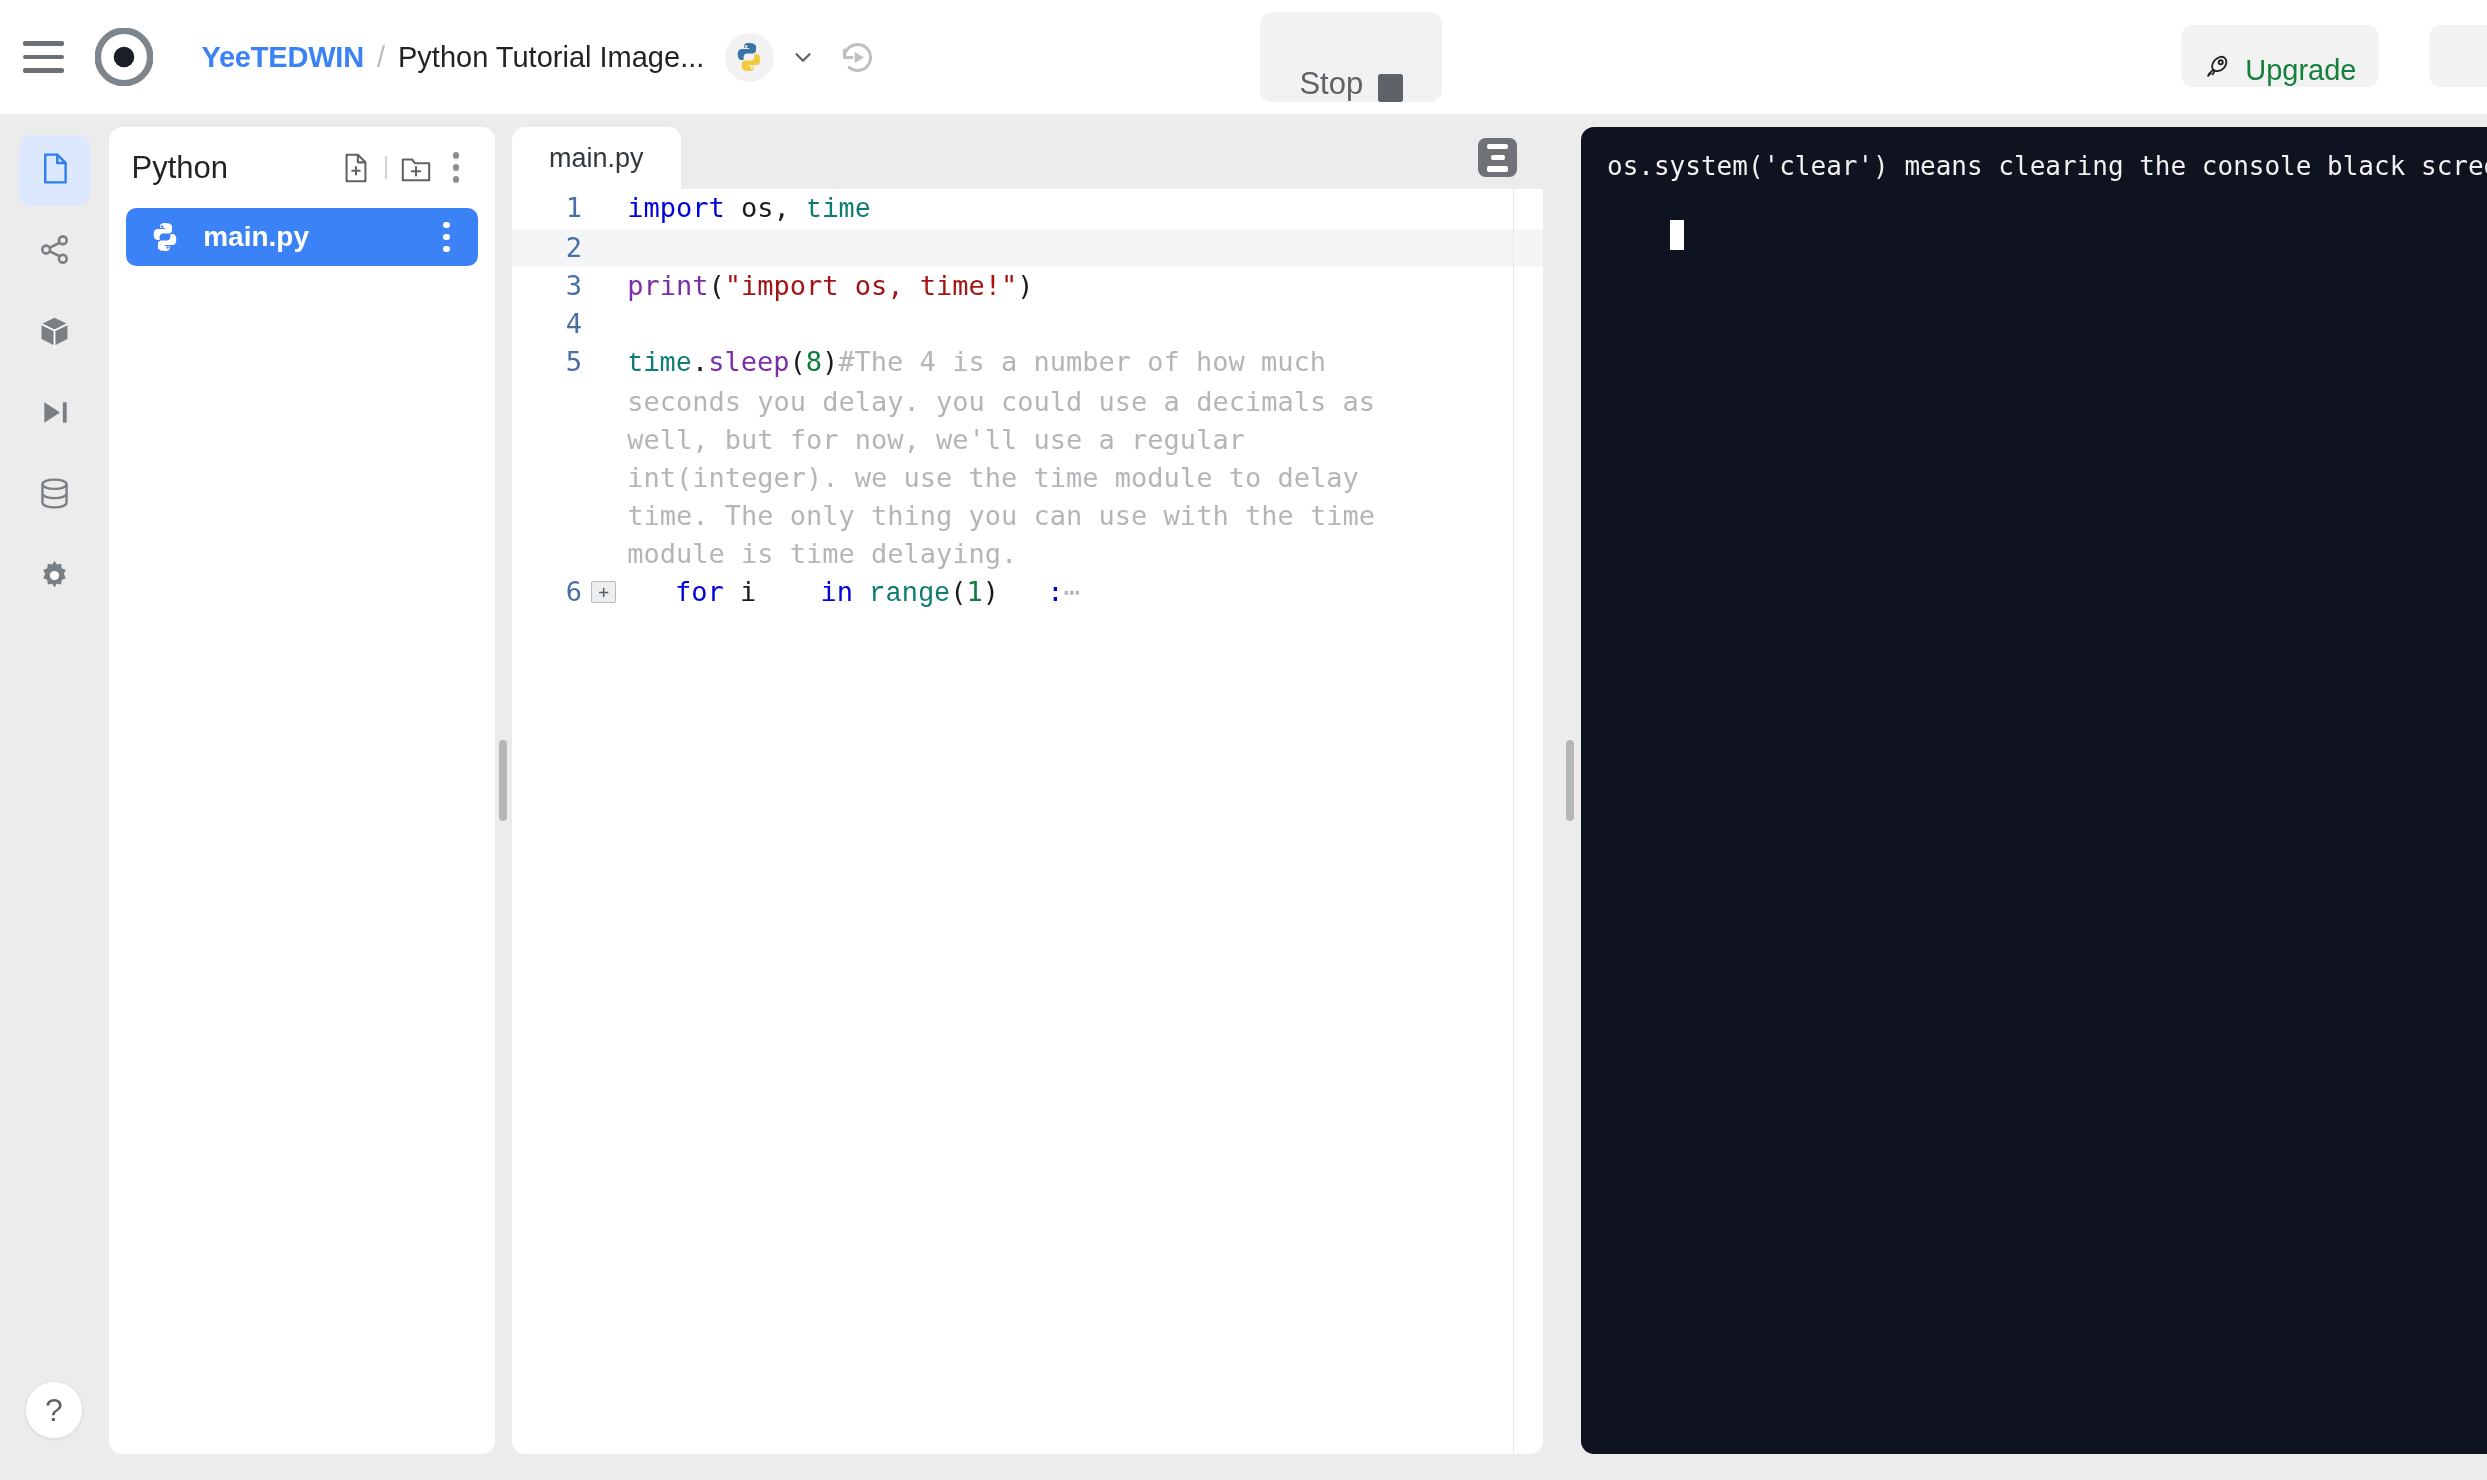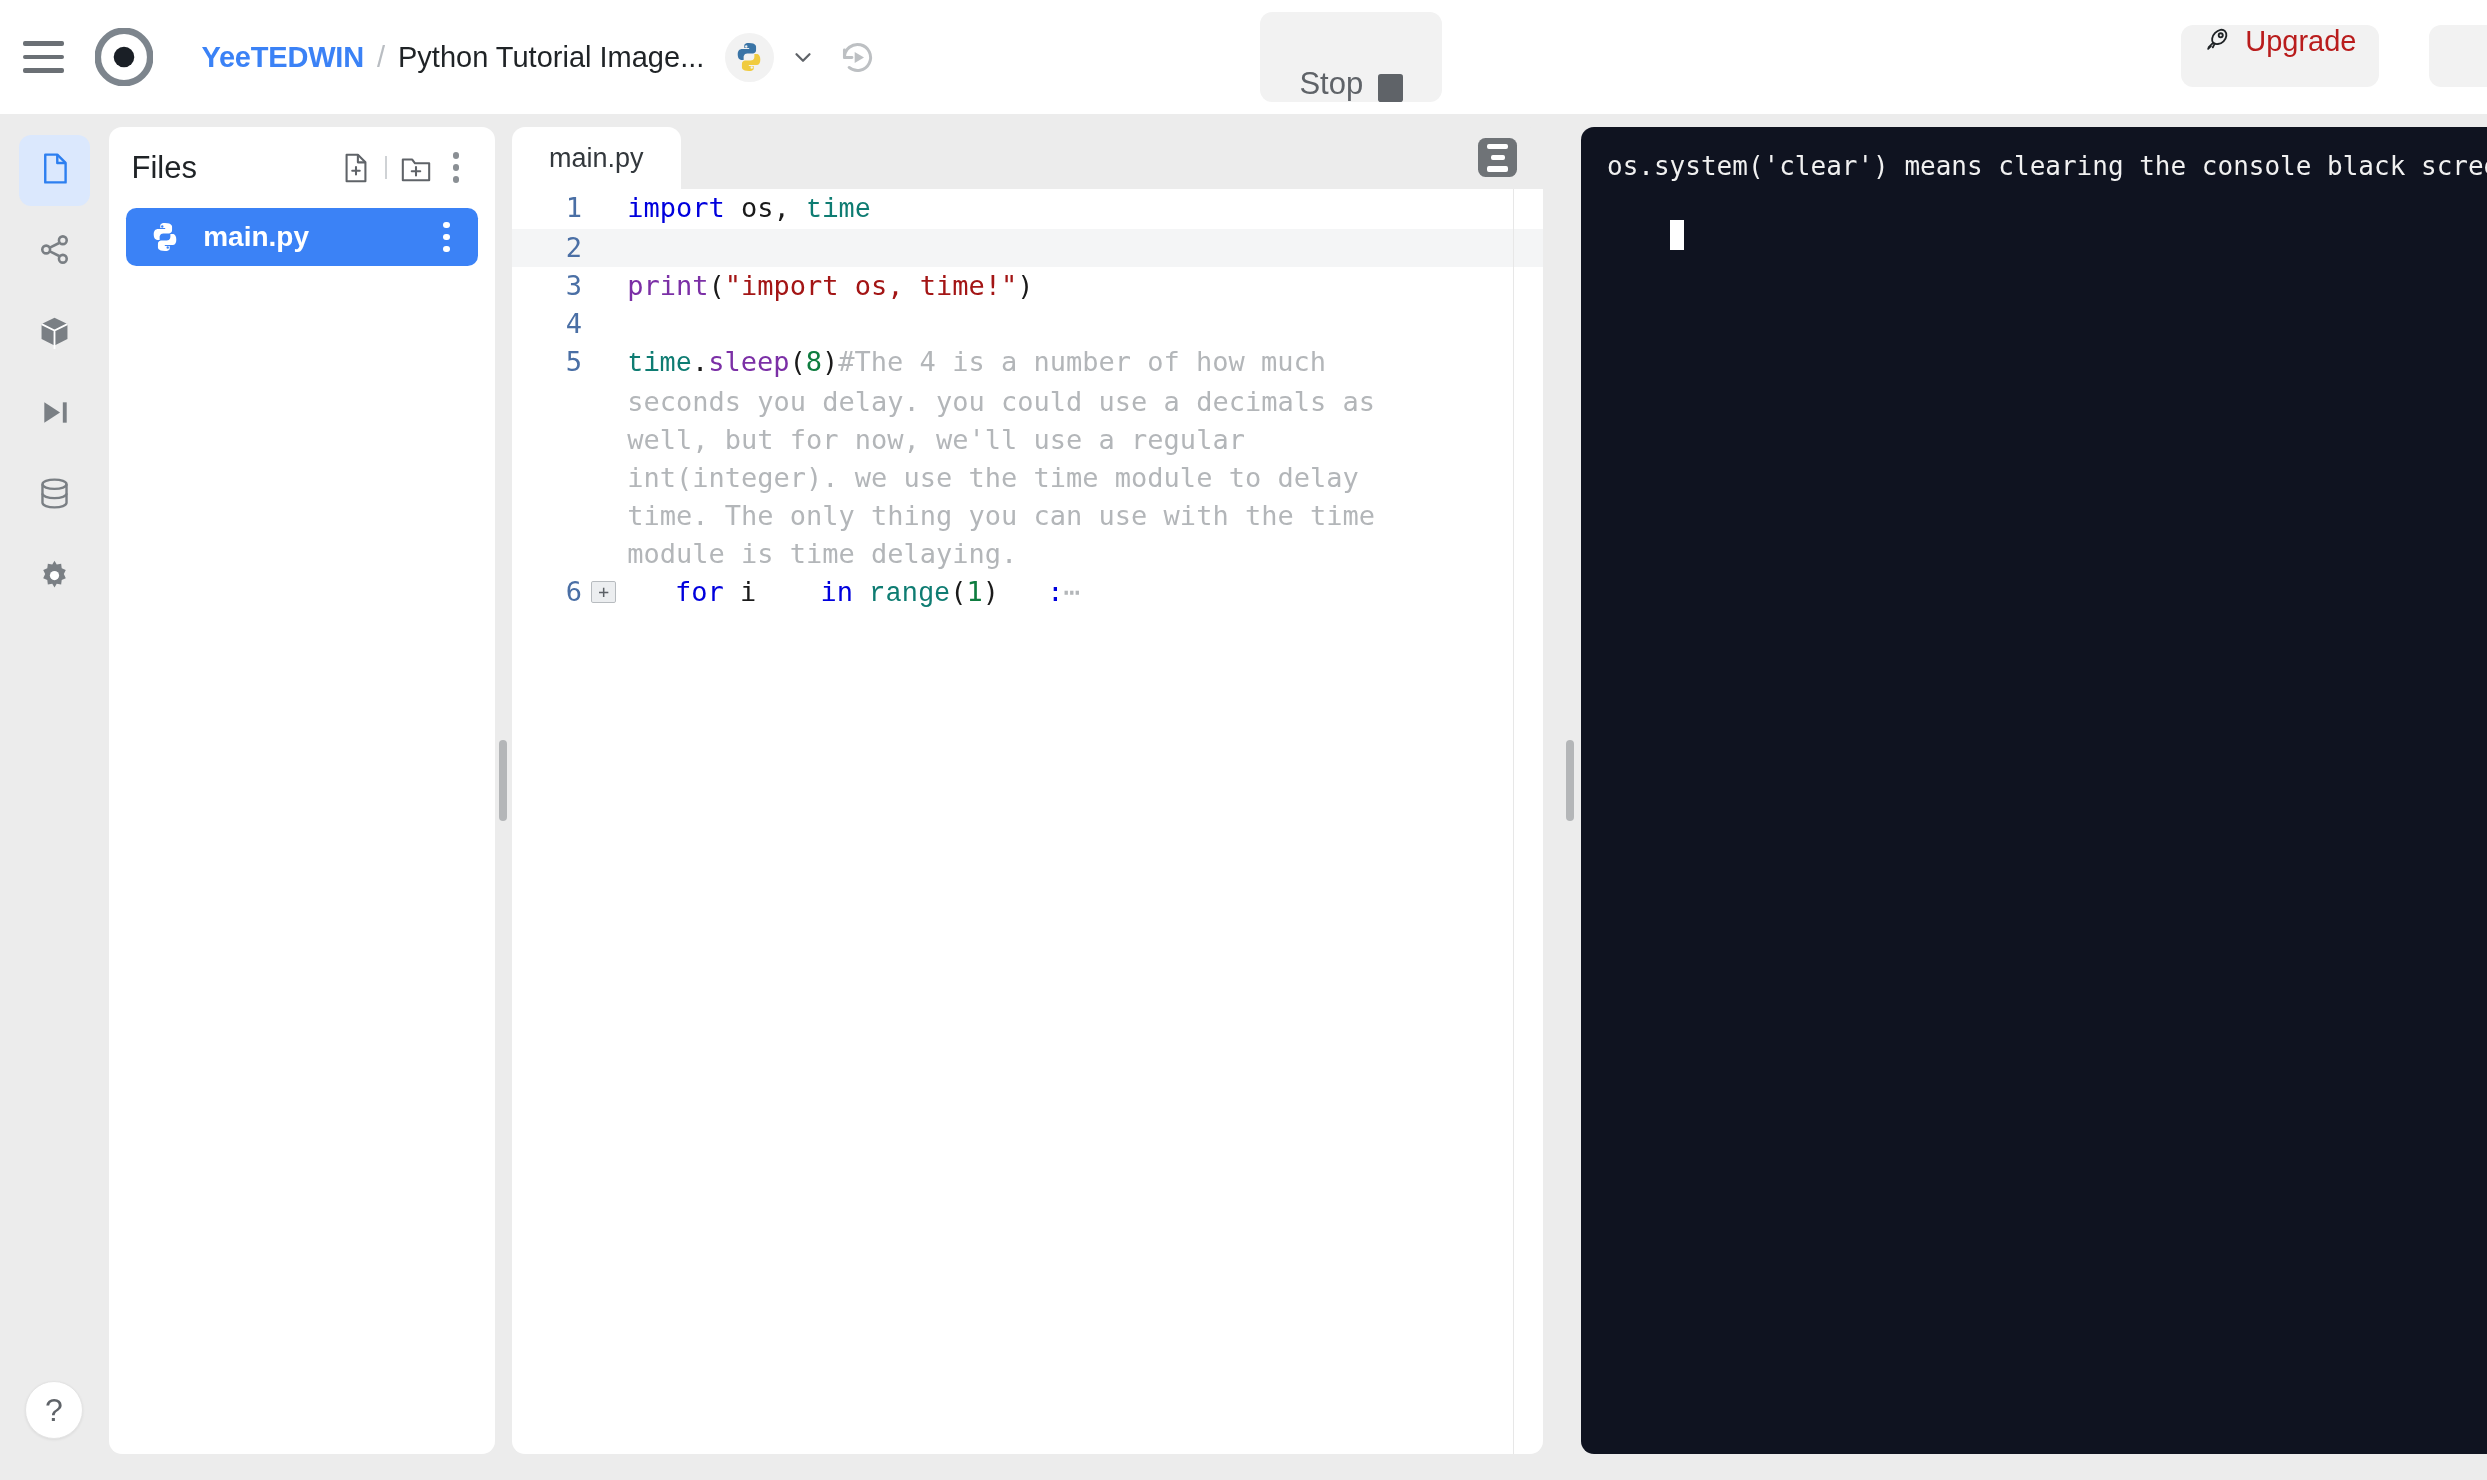--- a/index.html
+++ b/index.html
@@ -62,23 +62,23 @@
     display: flex; align-items: flex-end; justify-content: center; gap: 15px;
     font-family: "Liberation Sans", sans-serif;
     font-size: 31px; color: #5f6368; cursor: pointer;
   }
   .stop-square { width: 24.4px; height: 28px; background: #5f6368; border-radius: 2.8px; }
 
   .upgrade-btn {
     position: absolute; right: 108px; top: 25px;
     height: 62px; padding: 0 22.5px;
     background: #f2f2f2; border: none; border-radius: 12.2px;
-    display: flex; align-items: flex-start; gap: 14px;
+    display: flex; align-items: flex-end; gap: 14px;
     font-family: "Liberation Sans", sans-serif;
-    font-size: 29px; color: #b91c1c; cursor: pointer;
+    font-size: 29px; color: #15803d; cursor: pointer;
   }
   .edge-btn {
     position: absolute; right: -17px; top: 25px;
     width: 75px; height: 62px;
     background: #f2f2f2; border-radius: 12.2px;
     cursor: pointer;
   }
 
   
   .rail {
@@ -357,21 +357,21 @@
     </span>
   </div>
 
   <div class="help-btn">
     <span>?</span>
   </div>
 </div>
 
 <div class="files-panel">
   <div class="files-header">
-    <span class="files-title">Files</span>
+    <span class="files-title">Python</span>
     <span class="files-actions">
       <span class="fa-btn">
         <svg width="32" height="32" viewBox="0 0 34 34">
           <path d="M7 3h12l8 8v20H7z" fill="none" stroke="#5f6368" stroke-width="2.2" stroke-linejoin="round"></path>
           <path d="M19 3v8h8" fill="none" stroke="#5f6368" stroke-width="2.2" stroke-linejoin="round"></path>
           <path d="M17 16v8M13 20h8" stroke="#5f6368" stroke-width="2.2" stroke-linecap="round"></path>
         </svg>
       </span>
       <span class="fa-div"></span>
       <span class="fa-btn">

